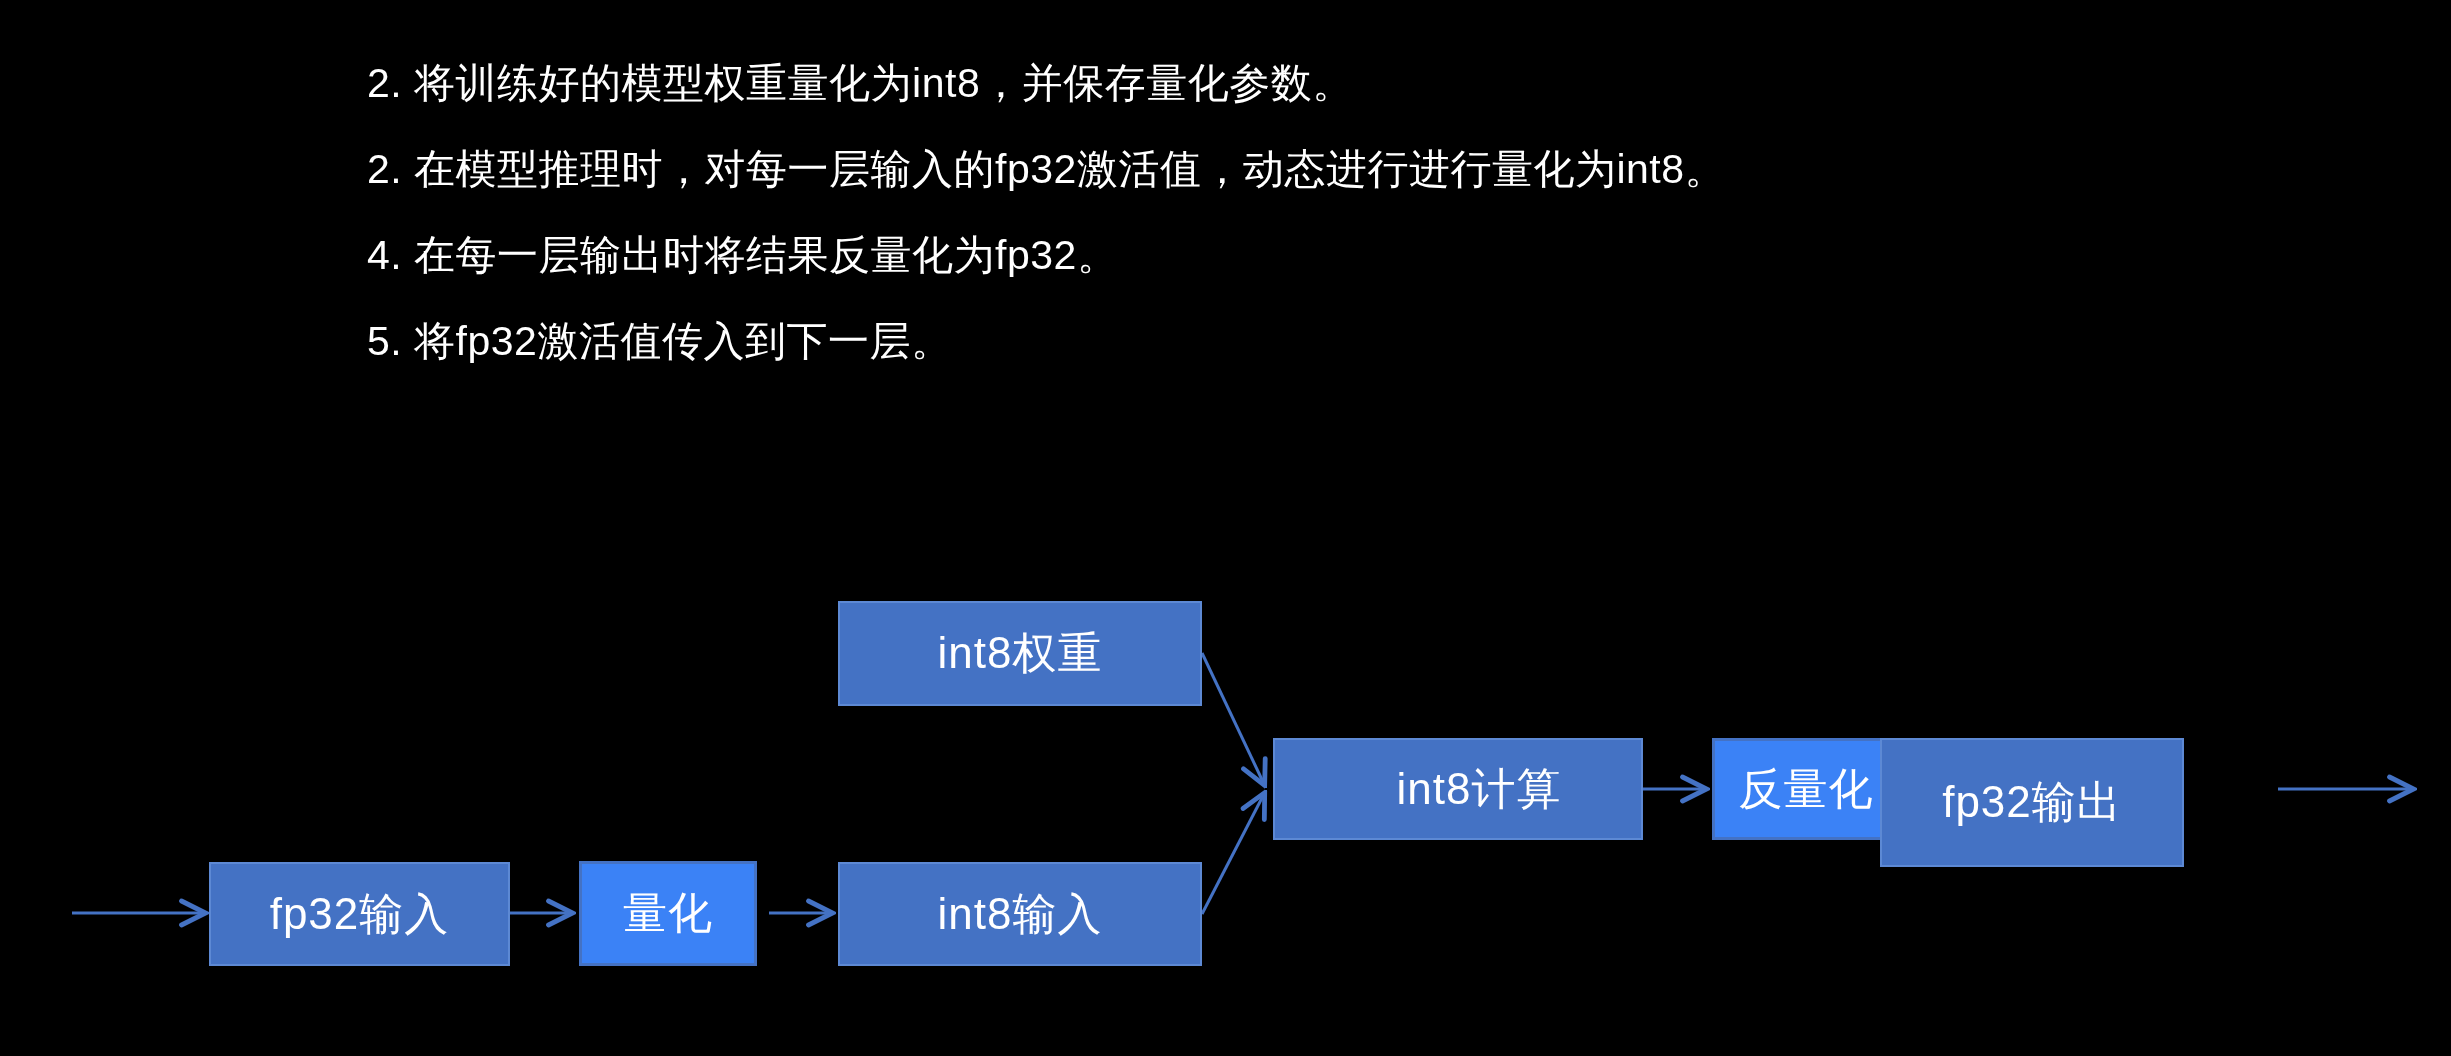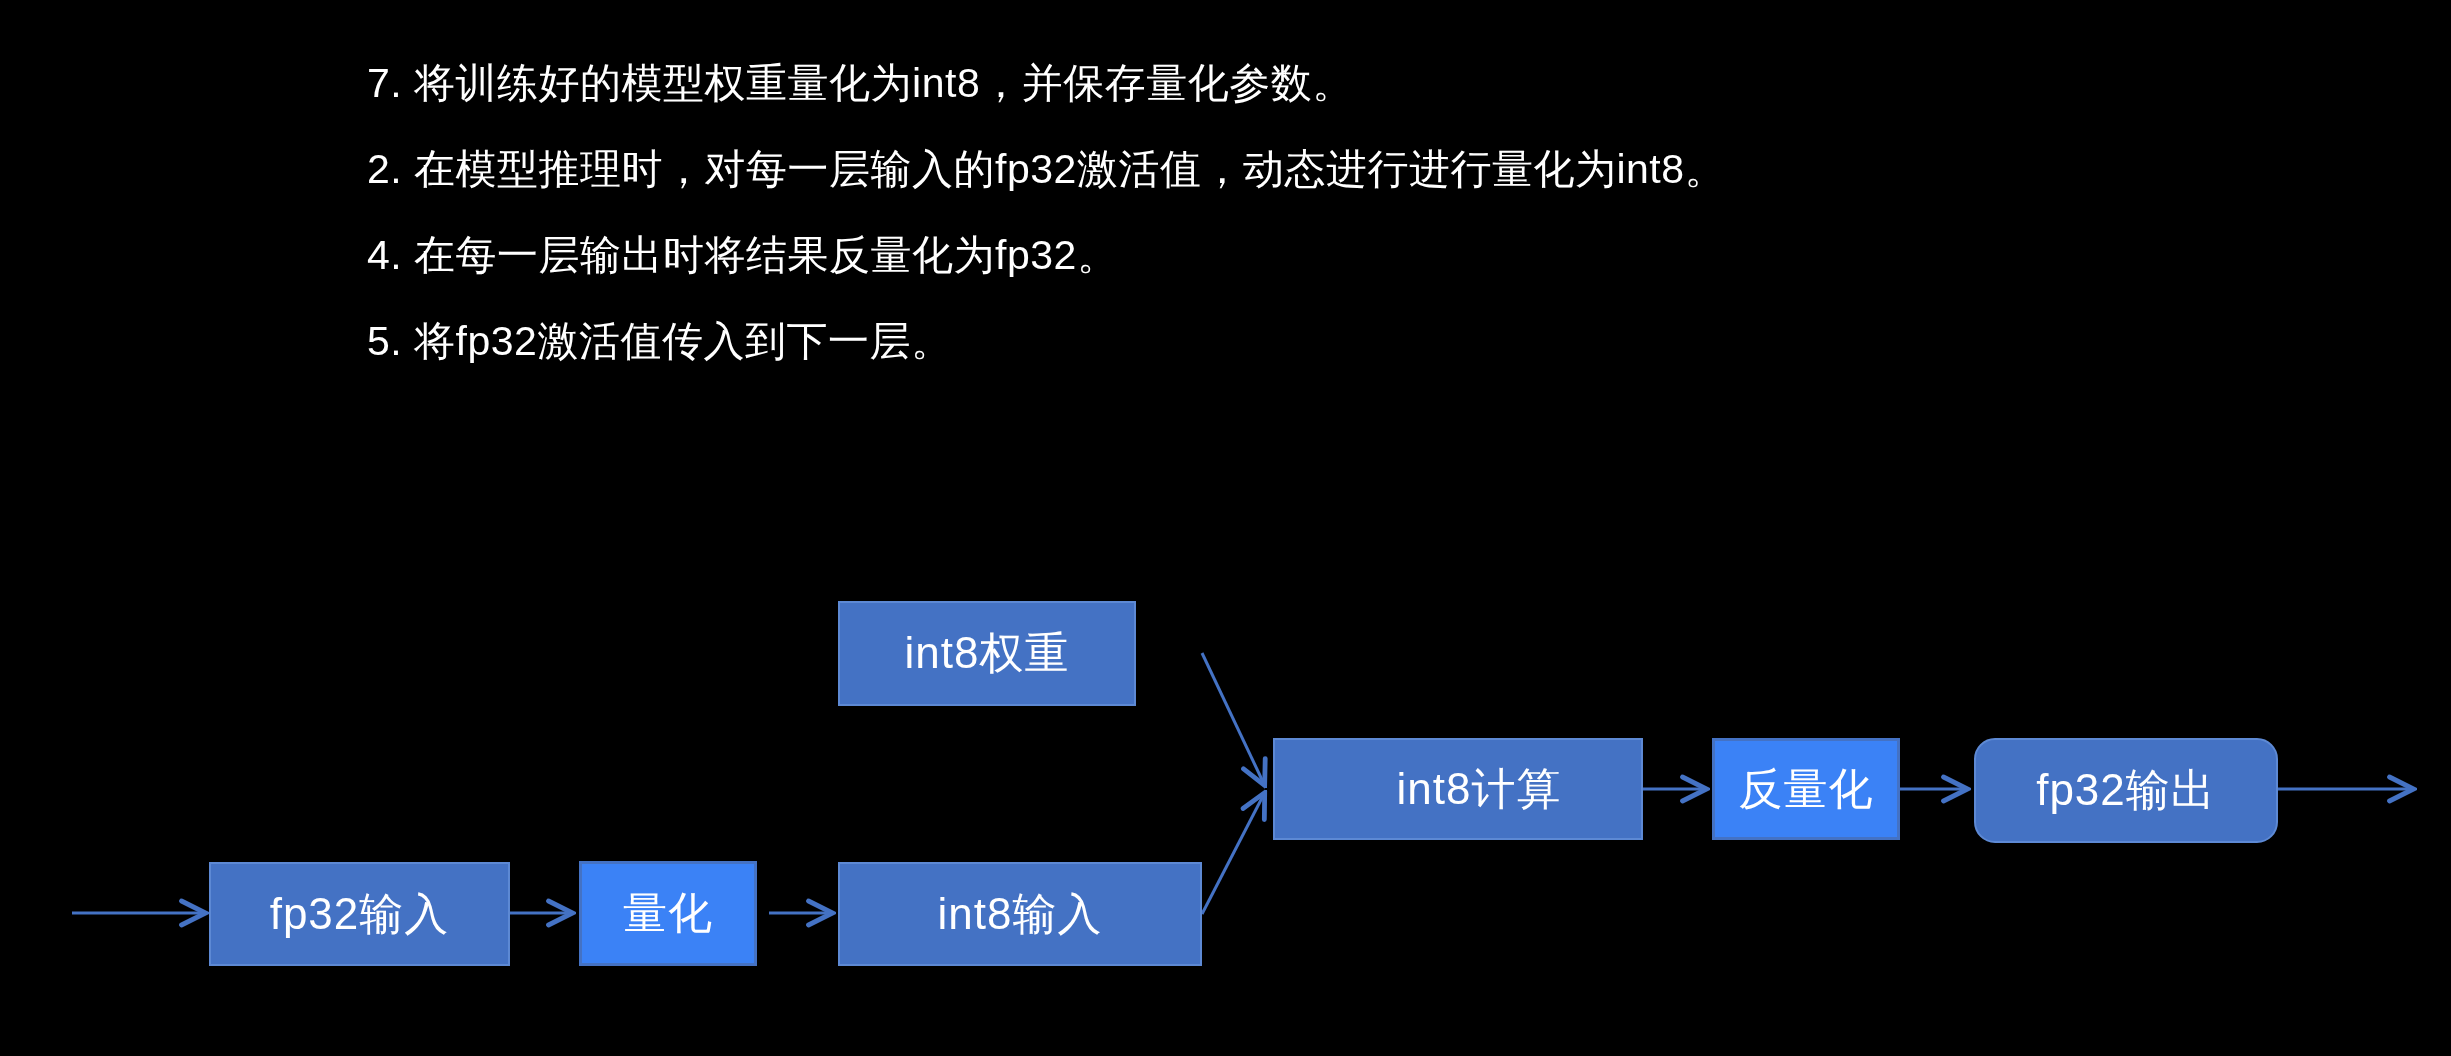--- a/index.html
+++ b/index.html
@@ -45,35 +45,35 @@
     letter-spacing: 1px;
   }
   .node.blue {
     background: #4472C4;
     border: 2px solid #5d89d4;
   }
   .node.brown {
     background: #3b82f6;
     border: 3px solid #4472C4;
   }
-  .n-int8-weight  { left: 838px;  top: 601px; width: 298px; height: 105px; text-align: center; }
+  .n-int8-weight  { left: 838px;  top: 601px; width: 364px; height: 105px; text-align: center; }
   .n-fp32-input   { left: 209px;  top: 862px; width: 301px; height: 104px; }
   .n-quantize     { left: 579px;  top: 861px; width: 178px; height: 105px; }
   .n-int8-input   { left: 838px;  top: 862px; width: 364px; height: 104px; }
   .n-int8-compute { left: 1273px; top: 738px; width: 370px; height: 102px; padding-left: 42px; }
   .n-dequantize   { left: 1712px; top: 738px; width: 188px; height: 102px; }
-  .n-fp32-output  { left: 1974px; top: 738px; width: 304px; height: 105px; border-radius: 21px; }
+  .n-fp32-output  { left: 1880px; top: 738px; width: 304px; height: 129px; }
 </style>
 </head>
 <body>
 
 <div id="stage">
 
   <div id="steps">
-    <div class="step">7. 将训练好的模型权重量化为int8，并保存量化参数。</div>
+    <div class="step">2. 将训练好的模型权重量化为int8，并保存量化参数。</div>
     <div class="step">2. 在模型推理时，对每一层输入的fp32激活值，动态进行进行量化为int8。</div>
     <div class="step">4. 在每一层输出时将结果反量化为fp32。</div>
     <div class="step">5. 将fp32激活值传入到下一层。</div>
   </div>
 
   <svg id="connectors" viewBox="0 0 2451 1056" xmlns="http://www.w3.org/2000/svg">
     <defs>
       <marker id="ah" markerWidth="10" markerHeight="10" refX="8.5" refY="5" orient="auto">
         <path d="M1,1 L9,5 L1,9" fill="none" stroke="#4472C4" stroke-width="1.6" stroke-linecap="round"></path>
       </marker>

